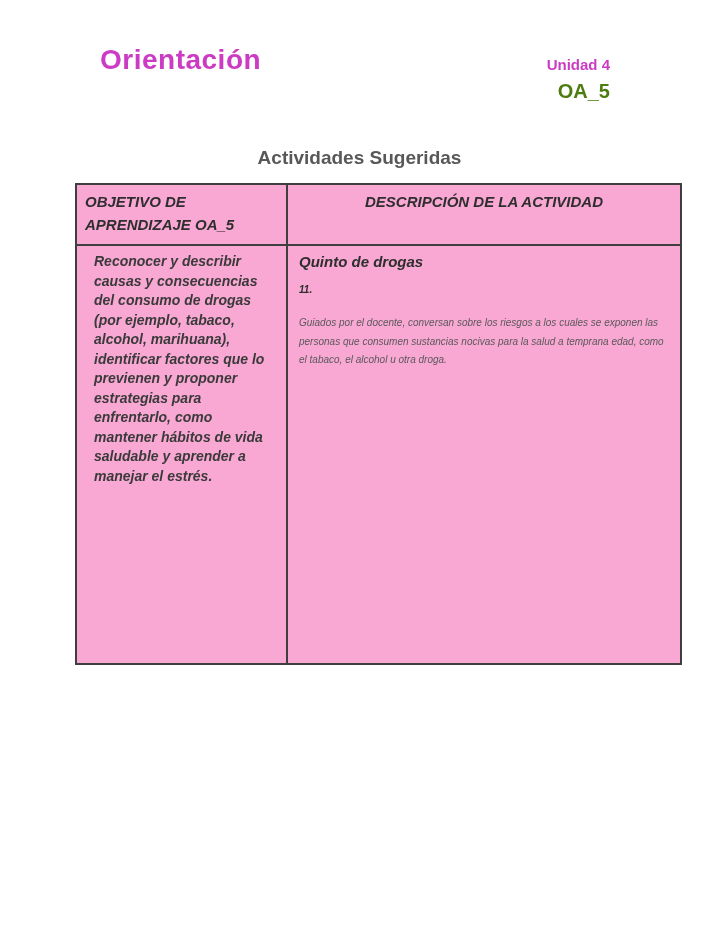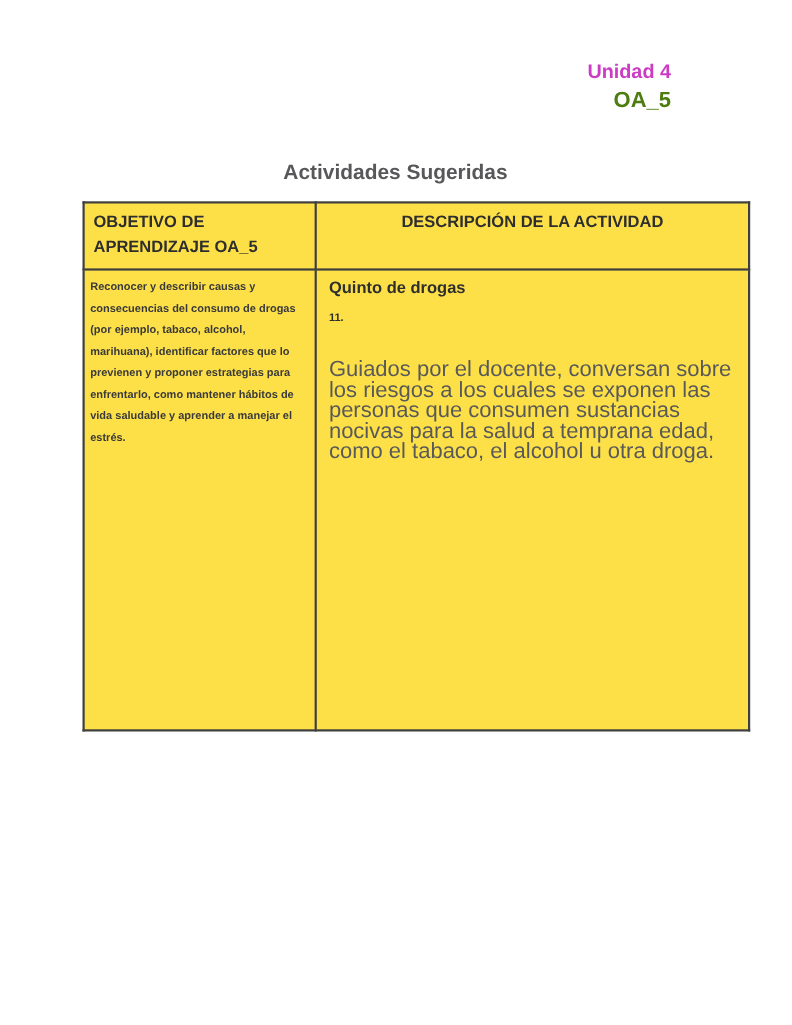--- a/index.html
+++ b/index.html
@@ -36,21 +36,21 @@
     line-height: 24px;
   }
   .doc-header-right {
     position: absolute;
     right: 110px;
     top: 52px;
     text-align: right;
   }
   .unit-label {
     color: #CB3BC3;
-    font-size: 18px;
+    font-size: 15px;
     font-weight: bold;
     line-height: 26px;
   }
   .oa-label {
     color: #4d7c0f;
     font-size: 20px;
     font-weight: bold;
     line-height: 26px;
   }
 
@@ -71,70 +71,72 @@
     position: absolute;
     left: 75px;
     top: 183px;
     width: 569px;
     border-collapse: collapse;
     table-layout: fixed;
   }
   table.activities td {
     border: 2px solid #3F3F3F;
     vertical-align: top;
-    background: #fde047;
+    background: #f9a8d4;
+    font-style: italic;
   }
   .col-objective { width: 193px; }
   .col-description { width: 376px; }
 
   td.header-cell {
     height: 49px;
     font-size: 15px;
     font-weight: bold;
     color: #2E2E2E;
     padding: 5px 8px;
     line-height: 23px;
   }
   td.header-cell.centered { text-align: center; }
 
   td.body-cell { height: 415px; }
 
   .objective-text {
-    padding: 5px 4px;
-    font-size: 10px;
+    padding: 5px 16px;
+    font-size: 14px;
     font-weight: bold;
     color: #3A3A3A;
     line-height: 19.5px;
   }
   .activity-content { padding: 4px 6px 4px 10px; }
   .activity-heading {
     font-size: 15px;
     font-weight: bold;
     color: #2E2E2E;
     margin-top: 2px;
   }
   .activity-number {
     font-size: 10px;
     font-weight: bold;
     color: #2E2E2E;
     margin-top: 14px;
   }
   .activity-body {
-    font-size: 20px;
+    font-size: 10px;
     color: #595959;
     line-height: 18.5px;
-    margin-top: 32px;
+    margin-top: 19px;
   }
 </style>
 </head>
 <body>
 
 <div class="page">
 
   <div class="doc-header-left">
+    <div class="doc-title">Orientación</div>
   </div>
 
   <div class="doc-header-right">
     <div class="unit-label">Unidad 4</div>
     <div class="oa-label">OA_5</div>
   </div>
 
   <div class="section-title">Actividades Sugeridas</div>
 
   <table class="activities">

